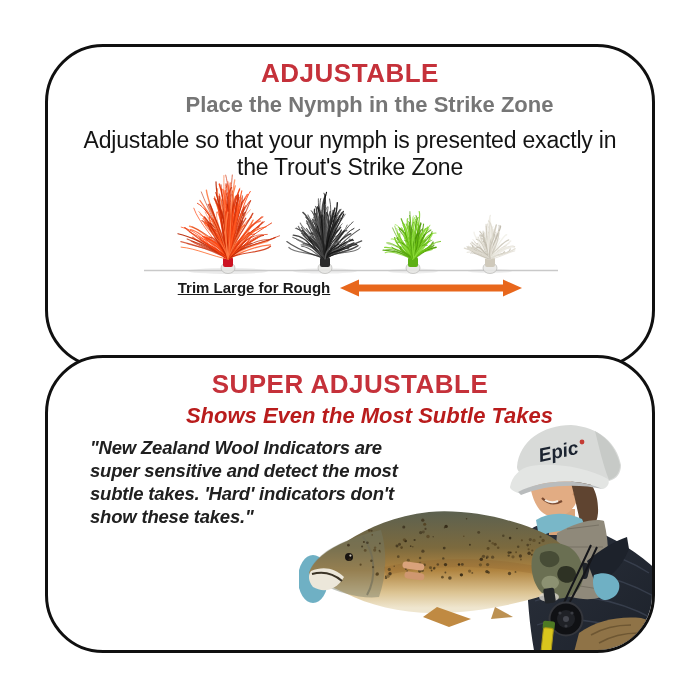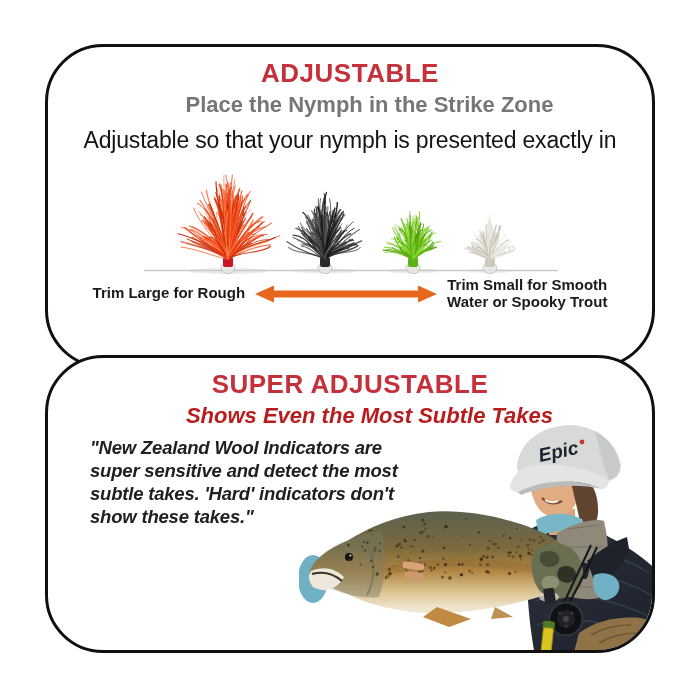--- a/index.html
+++ b/index.html
@@ -11,36 +11,36 @@
   #panel-sensitive{top:355px;height:298px;overflow:hidden;}
   .panel-title{margin:11px 0 0 0;text-align:center;font-size:26px;font-weight:800;
                letter-spacing:.5px;}
   .panel-subtitle{margin:3px 0 0 0;text-align:center;font-size:22px;font-weight:700;padding-left:39px;}
   .panel-desc{margin:9px 0 0 0;text-align:center;font-size:23px;font-weight:500;
               letter-spacing:-.2px;line-height:1.18;color:#141414;}
   #tuft-art{position:absolute;left:82px;top:126px;}
   #trim-row{position:absolute;left:0;top:230px;width:100%;display:flex;
             justify-content:center;align-items:center;gap:10px;}
   .trim-label{font-size:15px;font-weight:700;color:#1a1a1a;line-height:1.12;
-              text-align:center;white-space:nowrap;}
+              text-align:center;white-space:nowrap;text-decoration:underline;}
   #quote-block{position:absolute;left:42px;top:79px;width:355px;font-size:18.5px;
                font-weight:700;font-style:italic;color:#202020;line-height:1.24;
                letter-spacing:-.2px;}
   .qline{display:block;}
   #angler-art{position:absolute;left:251px;top:63px;}
 </style>
 </head>
 <body>
 
 <div id="canvas">
 
   <section class="panel" id="panel-adjustable">
     <h1 class="panel-title" id="adj-title" style="color: rgb(197, 49, 58);">ADJUSTABLE</h1>
     <h2 class="panel-subtitle" id="adj-subtitle" style="color: rgb(118, 118, 118);">Place the Nymph in the Strike Zone</h2>
-    <p class="panel-desc"><span>Adjustable so that your nymph is presented exactly in</span><br></p>
+    <p class="panel-desc"><span>Adjustable so that your nymph is presented exactly in</span><br><span>the Trout's Strike Zone</span></p>
 
     <svg id="tuft-art" width="440" height="106" viewBox="0 0 440 106">
 
       <ellipse cx="98" cy="98" rx="40" ry="3" fill="#bdbdbd" opacity="0.30"></ellipse>
       <ellipse cx="195" cy="98" rx="32" ry="2.6" fill="#bdbdbd" opacity="0.28"></ellipse>
       <ellipse cx="283" cy="98" rx="25" ry="2.4" fill="#bdbdbd" opacity="0.26"></ellipse>
       <ellipse cx="360" cy="98" rx="22" ry="2.2" fill="#bdbdbd" opacity="0.24"></ellipse>
       <line x1="14" y1="97.5" x2="428" y2="97.5" stroke="#c9c9c9" stroke-width="1.6"></line>
       <g id="tuft-groups">
           <g>
@@ -562,21 +562,20 @@
         </g>
     </svg>
 
     <div id="trim-row">
       <div class="trim-label"><span>Trim Large for Rough</span><br></div>
       <svg width="182" height="22" viewBox="0 0 182 22">
         <line x1="16" y1="11" x2="166" y2="11" stroke-width="7" stroke="#e8671c"></line>
         <polygon points="0,11 19,2.5 19,19.5" fill="#e8671c"></polygon>
         <polygon points="182,11 163,2.5 163,19.5" fill="#e8671c"></polygon>
       </svg>
-      <div class="trim-label"><span>Trim Small for Smooth</span><br><span>Water or Spooky Trout</span></div>
     </div>
   </section>
 
   <section class="panel" id="panel-sensitive">
     <h1 class="panel-title" id="sen-title" style="color: rgb(197, 49, 58);">SUPER ADJUSTABLE</h1>
     <h2 class="panel-subtitle" id="sen-subtitle" style="color: #b91c1c; font-style: italic;">Shows Even the Most Subtle Takes</h2>
 
     <div id="quote-block">
       <span class="qline">"New Zealand Wool Indicators are</span>
       <span class="qline">super sensitive and detect the most</span>

